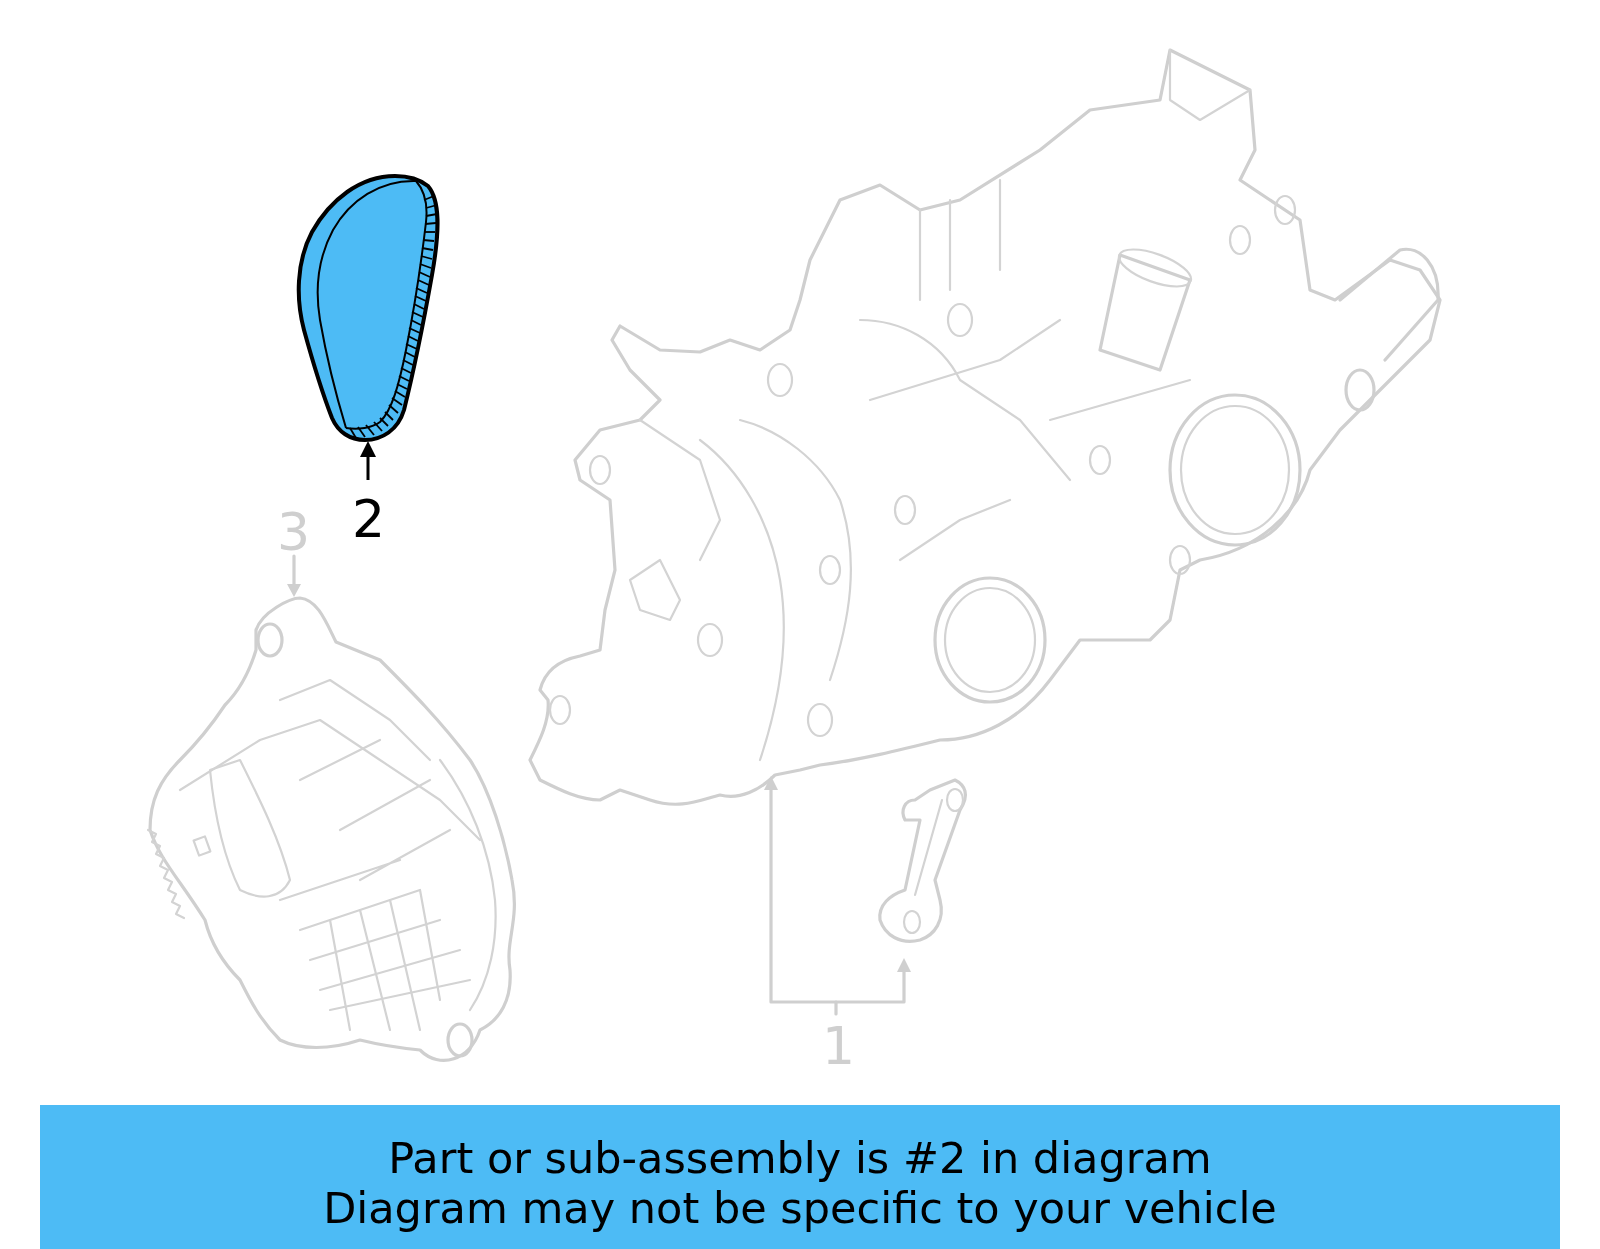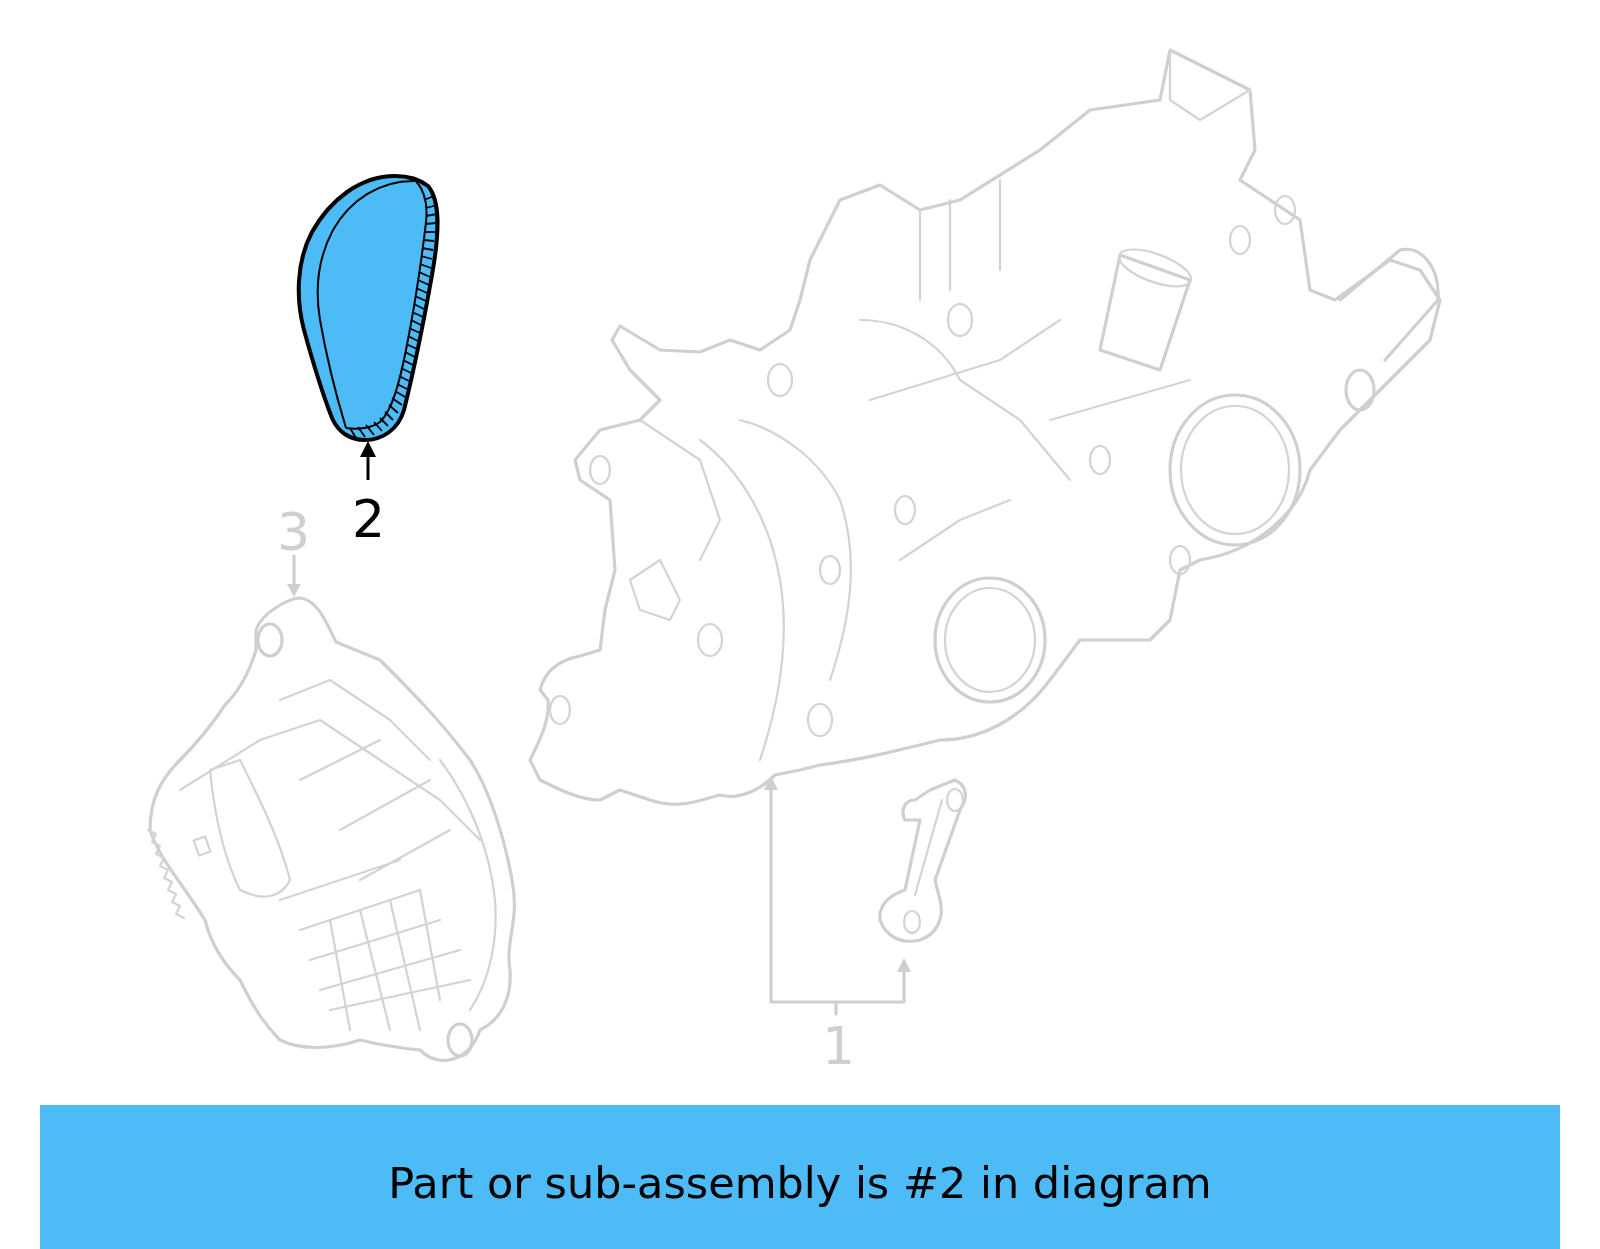--- a/index.html
+++ b/index.html
@@ -141,13 +141,14 @@
     <polygon points="904,958 897,972 911,972" fill="#cfcfcf"></polygon>
   </g>
 </svg>
 
 <div class="callout active" style="left:352px; top:493px;">2</div>
 <div class="callout inactive" style="left:277px; top:506px;">3</div>
 <div class="callout inactive" style="left:822px; top:1020px;">1</div>
 
 <div id="banner">
   <div class="line">Part or sub-assembly is #2 in diagram</div>
+  <div class="line">Diagram may not be specific to your vehicle</div>
 </div>
 
 </body></html>

